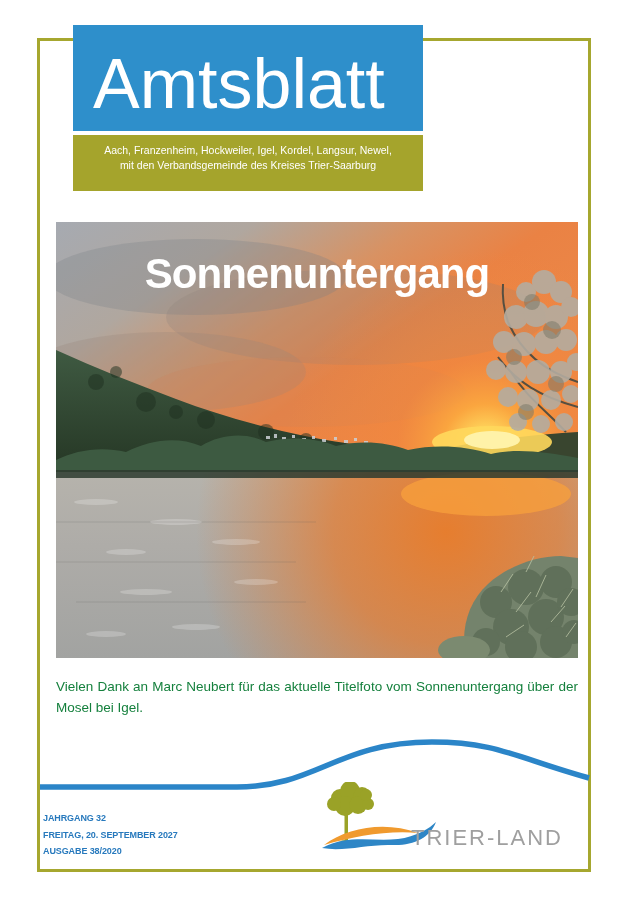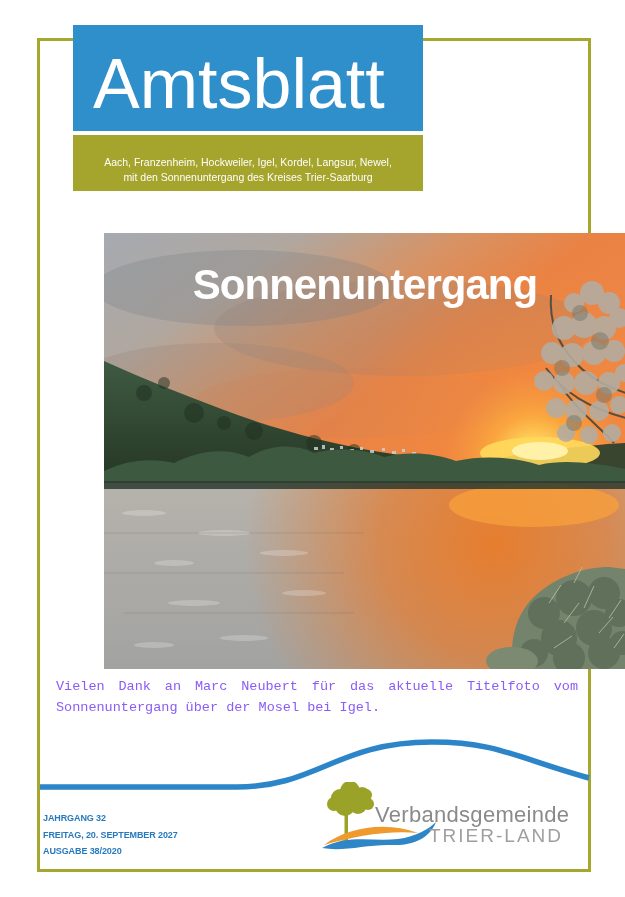--- a/index.html
+++ b/index.html
@@ -10,63 +10,63 @@
   .frame{position:absolute;left:37px;top:38px;width:554px;height:834px;
          border:3px solid var(--frame-olive);box-sizing:border-box;z-index:1;}
 
   
   .masthead-title-box{position:absolute;left:73px;top:25px;width:350px;height:106px;
         background:var(--masthead-blue);z-index:3;display:flex;align-items:flex-end;}
   .masthead-title{color:#fff;font-size:70px;font-weight:500;line-height:1;
         padding:0 0 12px 20px;letter-spacing:0px;}
   .masthead-sub-box{position:absolute;left:73px;top:135px;width:350px;height:56px;
         background:var(--olive);z-index:3;text-align:center;color:#fff;
-        font-size:10.5px;line-height:15px;padding-top:20px;box-sizing:border-box;}
-
-  
-  .photo{position:absolute;left:56px;top:233px;width:522px;height:436px;z-index:2;overflow:hidden;margin-left:48px;}
+        font-size:10.5px;line-height:15px;padding-top:8px;box-sizing:border-box;}
+
+  
+  .photo{position:absolute;left:56px;top:222px;width:522px;height:436px;z-index:2;overflow:hidden;}
   .photo svg{display:block;}
   .headline{position:absolute;left:0;top:28px;width:522px;text-align:center;
         color:#ffffff;font-size:42px;font-weight:bold;letter-spacing:-1px;z-index:4;}
 
   
   .caption{position:absolute;left:56px;top:676px;width:522px;z-index:2;
-        font-size:13.5px;line-height:21px;color:#8b5cf6;text-align:justify;font-family:Liberation Mono, monospace;}
+        font-size:13.5px;line-height:21px;color:#15803d;text-align:justify;}
 
   
   .footer-wave{position:absolute;left:37px;top:730px;width:554px;height:70px;z-index:2;}
   .footer-wave path{stroke:var(--wave-blue);stroke-width:5.5;fill:none;}
 
   
   .issue-info{position:absolute;left:43px;top:810px;z-index:3;color:var(--issue-text-blue);
         font-size:9px;font-weight:700;line-height:16.5px;letter-spacing:-0.1px;}
 
   
   .logo-mark{position:absolute;left:318px;top:782px;width:130px;height:72px;z-index:3;}
   .logo-tree{fill:var(--logo-tree-olive);}
   .logo-wave-orange{fill:var(--logo-wave-orange);}
   .logo-wave-blue{fill:var(--logo-wave-blue);}
   .logo-name1{position:absolute;left:375px;top:802px;width:190px;z-index:3;
         color:var(--logo-text-gray);font-size:22px;font-weight:400;letter-spacing:0.3px;}
   .logo-name2{position:absolute;left:375px;top:825px;width:188px;text-align:right;z-index:3;
-        color:#9f9f9f;font-size:19px;font-weight:400;letter-spacing:2px;}
+        color:#9f9f9f;font-size:22px;font-weight:400;letter-spacing:2px;}
 </style>
 </head>
 <body>
 
 <div id="page">
 
   <div class="frame"></div>
 
   <div class="masthead-title-box">
     <div class="masthead-title">Amtsblatt</div>
   </div>
   <div class="masthead-sub-box">
     <div>Aach, Franzenheim, Hockweiler, Igel, Kordel, Langsur, Newel,</div>
-    <div>mit den Sonnenuntergang des Kreises Trier-Saarburg</div>
+    <div>mit den Verbandsgemeinde des Kreises Trier-Saarburg</div>
   </div>
 
   <div class="photo">
     <svg width="522" height="436" viewBox="0 0 522 436">
       <defs>
         <linearGradient id="gsky" x1="0%" y1="0%" x2="85%" y2="60%">
           <stop offset="0%" stop-color="#a6aab1"></stop>
           <stop offset="30%" stop-color="#b0a79f"></stop>
           <stop offset="55%" stop-color="#d89263"></stop>
           <stop offset="75%" stop-color="#ea8244"></stop>
@@ -239,16 +239,15 @@
         <circle cx="40" cy="23" r="9"></circle>
         <circle cx="50" cy="22" r="6"></circle>
       <circle cx="16" cy="22" r="7"></circle>
         <circle cx="48" cy="13" r="6"></circle>
       <rect x="26.5" y="28" width="3.5" height="32" rx="1.5"></rect>
       <path d="M20 60 Q28 56 37 60 Q28 58 20 60 Z"></path>
     </g>
     <path class="logo-wave-orange" d="M6 63 C30 45 68 39 100 51 C72 48 36 54 6 63 Z"></path>
     <path class="logo-wave-blue" d="M4 66 C30 52 55 60 80 57 C98 55 112 46 118 40 C112 56 95 64 74 63 C50 62 26 70 4 66 Z"></path>
   </svg>
-  <div class="logo-name1">Verbandsgemeinde</div>
   <div class="logo-name2">TRIER-LAND</div>
 
 </div>
 
 </body></html>

